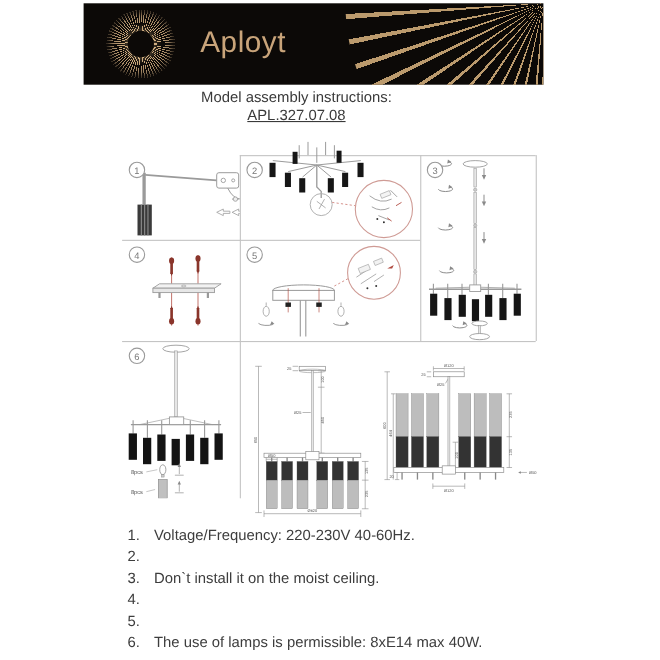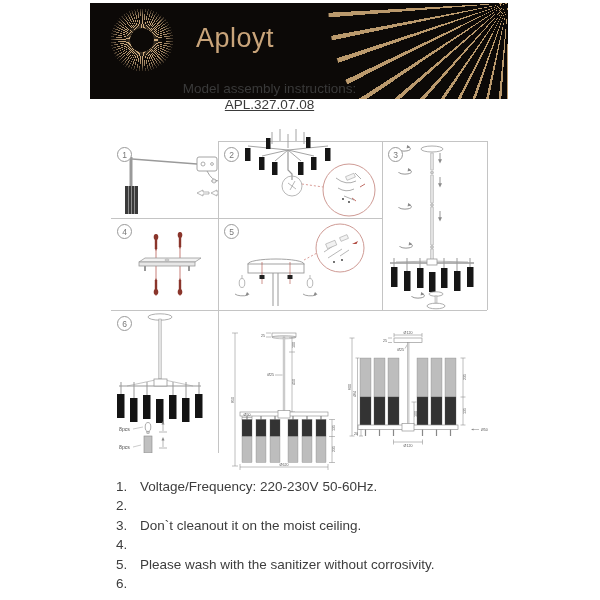--- a/index.html
+++ b/index.html
@@ -1,19 +1,19 @@
 <!DOCTYPE html>
 <html><head>
 <meta charset="utf-8">
 <style>
   html,body{margin:0;padding:0;background:#ffffff;}
   .page{position:relative;width:600px;height:600px;background:#fff;overflow:hidden;
         font-family:"Liberation Sans",sans-serif;}
   
-  .banner{position:absolute;left:90px;top:3px;width:418px;height:96px;background:#0c0907;overflow:hidden;}
+  .banner{position:absolute;left:76px;top:3px;width:418px;height:74px;background:#0c0907;overflow:hidden;}
   .burst{position:absolute;left:21px;top:6px;width:62px;height:62px;border-radius:50%;
          background:repeating-conic-gradient(#c9a77c 0deg 1.8deg,#0c0907 1.8deg 5.4deg);}
   .burst::before{content:"";position:absolute;inset:0;border-radius:50%;
          background:radial-gradient(circle,rgba(12,9,7,0) 40%,rgba(12,9,7,.25) 58%,#0c0907 74%);}
   .burst::after{content:"";position:absolute;inset:19px;border-radius:50%;background:#0c0907;
          box-shadow:0 0 7px 2px rgba(236,200,150,.35);}
   .brand{position:absolute;left:106px;top:20px;font-size:27px;letter-spacing:.5px;color:#c9a47a;font-weight:500;}
   .rays{position:absolute;right:-180px;top:-180px;width:360px;height:360px;border-radius:50%;
         background:repeating-conic-gradient(from 184deg,#bb9a6d 0deg 1.5deg,rgba(0,0,0,0) 1.5deg 7.4deg);}
   
@@ -436,34 +436,34 @@
   <div class="badge" style="left:224px;top:224px">
       <span>5</span>
     </div>
   <div class="badge" style="left:117px;top:316px">
       <span>6</span>
     </div>
 
   <div class="inslist">
     <div class="ins">
         <span class="n">1.</span>
-        <span class="t">Voltage/Frequency: 220-230V 50-60Hz.</span>
+        <span class="t">Voltage/Frequency: 220-230V 40-60Hz.</span>
       </div>
     <div class="ins">
         <span class="n">2.</span>
       </div>
     <div class="ins">
         <span class="n">3.</span>
-        <span class="t">Don`t cleanout it on the moist ceiling.</span>
+        <span class="t">Don`t install it on the moist ceiling.</span>
       </div>
     <div class="ins">
         <span class="n">4.</span>
       </div>
     <div class="ins">
         <span class="n">5.</span>
-        <span class="t">Please wash with the sanitizer without corrosivity.</span>
       </div>
     <div class="ins">
         <span class="n">6.</span>
+        <span class="t">The use of lamps is permissible: 8xE14 max 40W.</span>
       </div>
   </div>
 
 </div>
 
 </body></html>

